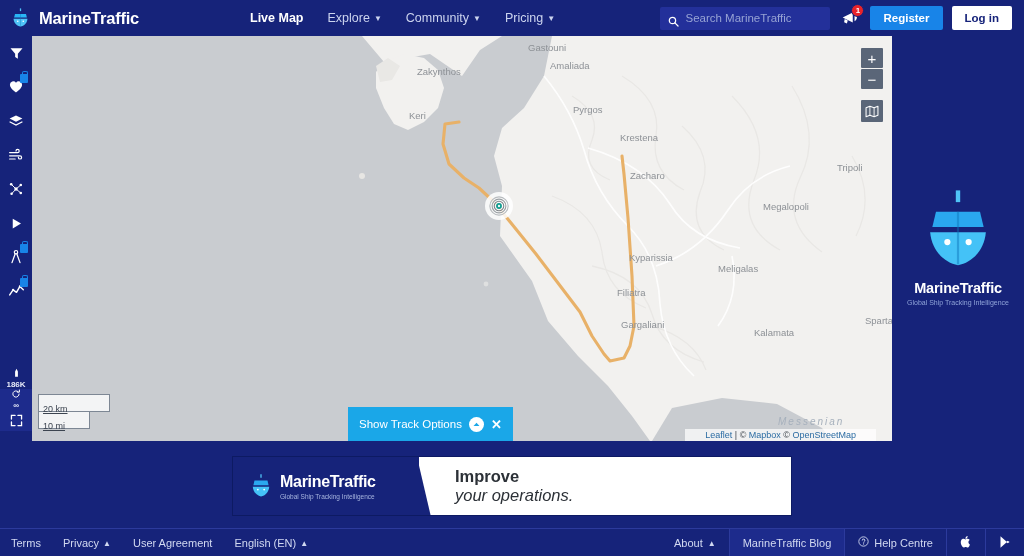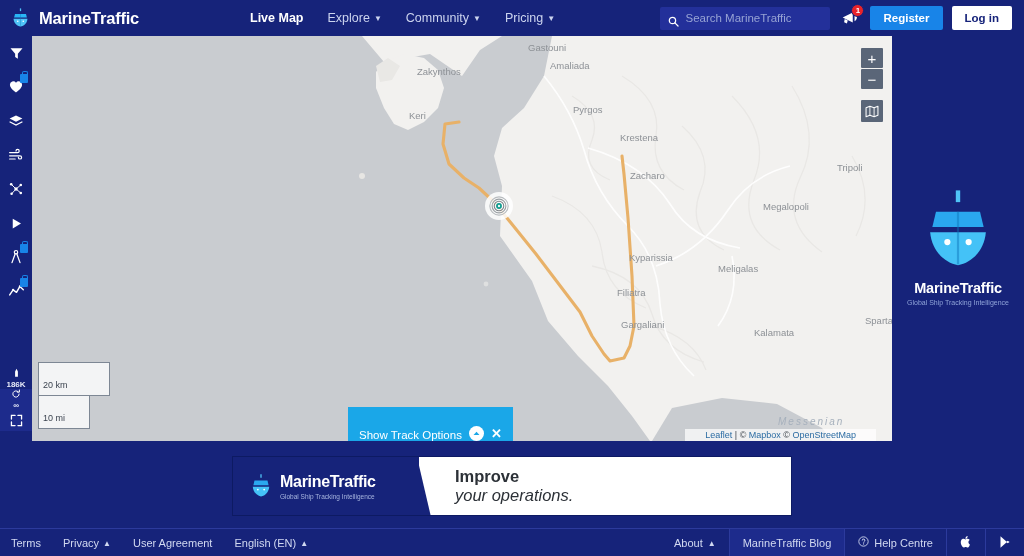--- a/index.html
+++ b/index.html
@@ -122,28 +122,28 @@
     display: flex; align-items: center; justify-content: center;
     font-size: 15px; cursor: pointer; border-radius: 1px;
   }
   .map-ctrl.zoom-in { top: 12px; }
   .map-ctrl.zoom-out { top: 33px; }
   .map-ctrl.layers { top: 64px; height: 22px; }
   .scalebar { position: absolute; left: 6px; bottom: 12px; }
   .scale-row {
     background: rgba(255,255,255,0.78); border: 1px solid #7d8794;
     border-top: 0; color: #3c4450; font-size: 9px;
-    padding: 16px 4px; height: 13px; line-height: 12px;
+    padding: 8px 4px; height: 13px; line-height: 12px; text-decoration: underline;
   }
   .scale-row.km { border-top: 1px solid #7d8794; width: 72px; }
   .scale-row.mi { width: 52px; }
   .track-options {
     position: absolute; left: 316px; bottom: 0;
     background: #1aa7e8; color: #ffffff; height: 34px;
-    display: flex; align-items: flex-end; gap: 7px; padding: 0 11px;
+    display: flex; align-items: center; gap: 7px; padding: 0 11px;
     font-size: 11.5px; cursor: pointer;
   }
   .to-chev {
     width: 15px; height: 15px; border-radius: 50%; background: #ffffff;
     display: flex; align-items: center; justify-content: center;
   }
   .to-close { font-size: 13px; font-weight: bold; cursor: pointer; }
   .attribution {
     position: absolute; right: 16px; bottom: 0;
     background: rgba(255,255,255,0.72); color: #41484f;

